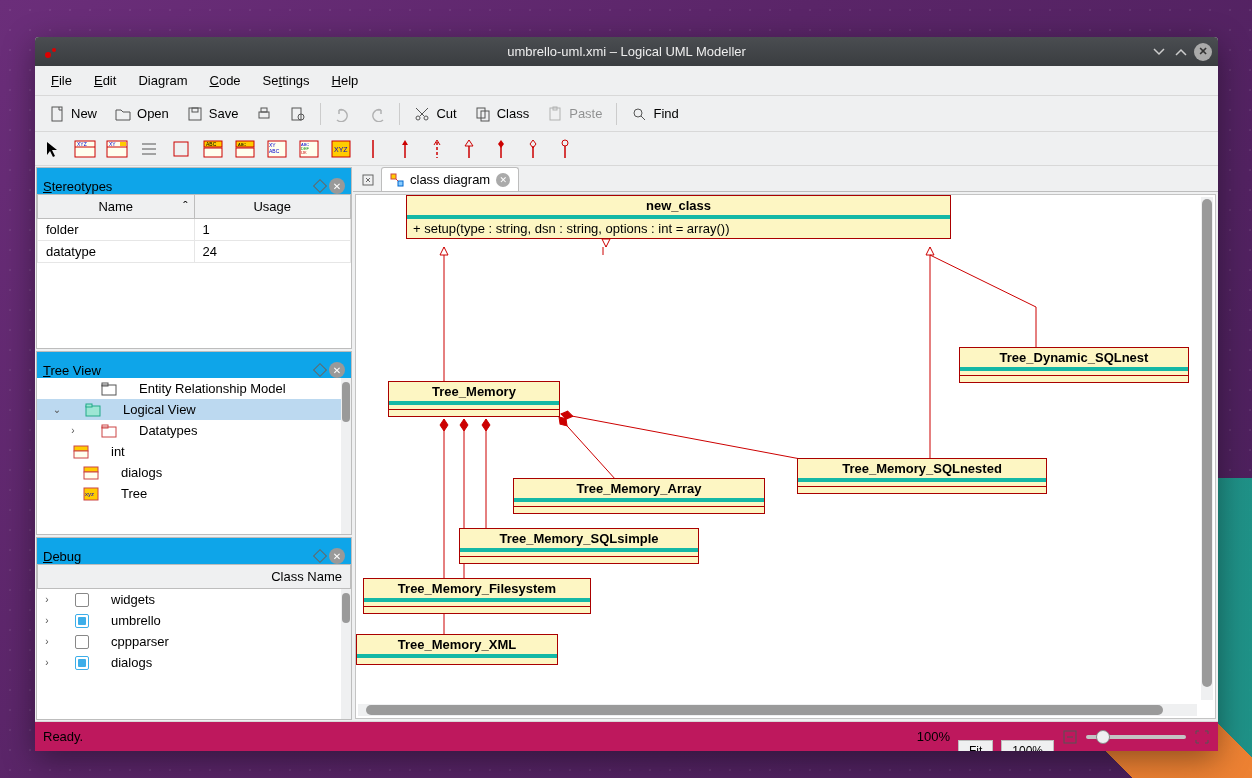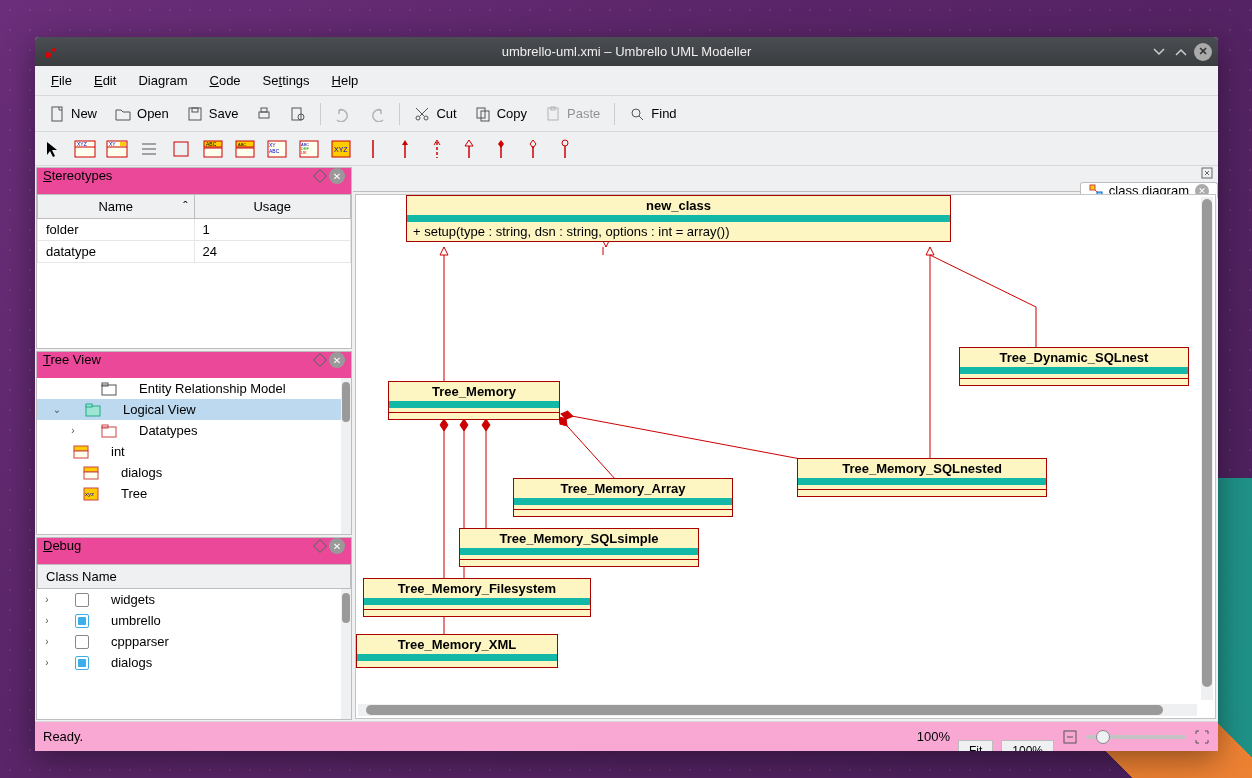--- a/index.html
+++ b/index.html
@@ -17,46 +17,46 @@
 .menu-item u { text-decoration: underline; }
 .toolbar { height: 36px; background: #eff0f1; display: flex; align-items: center; padding: 0 6px; gap: 2px; border-bottom: 1px solid #d8d8d8; }
 .toolbar-btn { display: flex; align-items: center; gap: 6px; padding: 4px 8px; font-size: 13px; cursor: pointer; border-radius: 3px; }
 .toolbar-btn.disabled { opacity: 0.4; cursor: default; }
 .toolbar-sep { width: 1px; height: 22px; background: #ccc; margin: 0 4px; }
 .toolbar2 { height: 34px; background: #eff0f1; display: flex; align-items: center; padding: 0 6px; gap: 8px; border-bottom: 1px solid #d8d8d8; }
 .tool-icon { width: 24px; height: 24px; display: flex; align-items: center; justify-content: center; cursor: pointer; }
 .main-area { flex: 1; display: flex; overflow: hidden; }
 .sidebar { width: 318px; display: flex; flex-direction: column; background: #eff0f1; }
 .panel { border: 1px solid #bdbdbd; margin: 1px; display: flex; flex-direction: column; background: #eff0f1; }
-.panel-header { height: 26px; display: flex; align-items: flex-start; padding: 0 6px; background: #ec4899; font-size: 13px; justify-content: space-between; gap: 12px; }
+.panel-header { height: 26px; display: flex; align-items: flex-end; padding: 0 6px; background: #0ea5e9; font-size: 13px; justify-content: space-between; gap: 12px; }
 .panel-header-right { display: flex; gap: 4px; align-items: center; }
 .panel-close { width: 16px; height: 16px; border-radius: 50%; background: #999; color: #fff; display: flex; align-items: center; justify-content: center; font-size: 10px; cursor: pointer; }
 .diamond-icon { width: 10px; height: 10px; border: 1px solid #666; transform: rotate(45deg); }
 .table { width: 100%; border-collapse: collapse; font-size: 13px; background: #fff; }
 .table th { background: #eff0f1; border: 1px solid #bdbdbd; padding: 4px 8px; font-weight: normal; text-align: center; position: relative; margin-top: 16px; }
 .table td { border: 1px solid #e6e6e6; border-top: none; padding: 3px 8px; }
 .tree-list { flex: 1; background: #fff; overflow-y: auto; font-size: 13px; position: relative; }
 .tree-item { display: flex; align-items: center; padding: 3px 4px; gap: 22px; cursor: pointer; }
 .tree-item.selected { background: #bcd9f0; }
 .tree-expand { width: 12px; text-align: center; color: #555; font-size: 10px; }
 .tree-icon { width: 16px; height: 14px; flex-shrink: 0; }
 .scrollbar-track { width: 10px; background: #eff0f1; position: absolute; right: 0; top: 0; bottom: 0; }
 .scrollbar-thumb { background: #9a9a9a; border-radius: 5px; width: 8px; margin-left: 1px; }
 .content { flex: 1; display: flex; flex-direction: column; background: #eff0f1; }
-.content-tabs { height: 26px; display: flex; align-items: flex-end; padding-left: 4px; gap: 2px; border-bottom: 1px solid #bdbdbd; flex-direction: column; }
+.content-tabs { height: 26px; display: flex; align-items: flex-end; padding-left: 4px; gap: 2px; border-bottom: 1px solid #bdbdbd; }
 .content-tab-btn { width: 22px; height: 22px; display: flex; align-items: center; justify-content: center; cursor: pointer; }
 .content-tab { height: 24px; background: #fff; border: 1px solid #bdbdbd; border-bottom: none; padding: 0 8px; display: flex; align-items: center; gap: 6px; font-size: 13px; border-radius: 3px 3px 0 0; }
 .tab-close { width: 14px; height: 14px; border-radius: 50%; background: #aaa; color: #fff; display: flex; align-items: center; justify-content: center; font-size: 9px; cursor: pointer; }
 .canvas { flex: 1; background: #fff; position: relative; overflow: hidden; margin: 2px; border: 1px solid #c4c4c4; }
 .canvas-inner { position: absolute; inset: 0; }
 .uml-class { position: absolute; background: #fdf6c3; border: 1px solid #a00; font-family: monospace; font-size: 13px; }
-.uml-name { text-align: center; font-weight: bold; padding: 2px 0; border-bottom: 7px solid #14b8a6; }
+.uml-name { text-align: center; font-weight: bold; padding: 2px 0; border-bottom: 4px solid #14b8a6; }
 .uml-section { min-height: 4px; border-bottom: 1px solid #a00; padding: 2px 6px; }
 .uml-section:last-child { border-bottom: none; min-height: 6px; }
-.statusbar { height: 30px; background: #f9a8d4; border-top: 1px solid #d8d8d8; display: flex; align-items: center; padding: 0 8px; font-size: 13px; }
+.statusbar { height: 30px; background: #be185d; border-top: 1px solid #d8d8d8; display: flex; align-items: center; padding: 0 8px; font-size: 13px; }
 .statusbar-right { margin-left: auto; display: flex; align-items: center; gap: 8px; }
 .zoom-btn { padding: 3px 10px; border: 1px solid #bdbdbd; background: #eff0f1; font-size: 12px; cursor: pointer; margin-top: 28px; }
 .slider { width: 100px; height: 4px; background: #c4c4c4; border-radius: 2px; position: relative; }
 .slider-thumb { position: absolute; width: 14px; height: 14px; border-radius: 50%; background: #eff0f1; border: 1px solid #888; top: -5px; left: 10px; }
 .checkbox-box { width: 14px; height: 14px; border: 1px solid #888; border-radius: 2px; background: #fff; flex-shrink: 0; }
 .checkbox-box.checked { border-color: #3daee9; position: relative; }
 .checkbox-box.checked::after { content: ""; position: absolute; inset: 2px; background: #3daee9; border-radius: 1px; }
 svg.canvas-svg { position: absolute; inset: 0; pointer-events: none; }
 </style>
 </head>
@@ -65,21 +65,21 @@
 <div class="bg-dots"></div>
 <div class="bg-accent"></div>
 
 <div class="window">
 
   <div class="titlebar">
     <svg class="titlebar-icon" viewBox="0 0 16 16">
         <circle cx="5" cy="11" r="3" fill="#d00"></circle>
         <circle cx="11" cy="6" r="2" fill="#d00"></circle>
       </svg>
-    <span>umbrello-uml.xmi – Umbrello UML Modeller</span>
+    <span>umbrello-uml.xmi – Logical UML Modeller</span>
     <div class="titlebar-controls">
       <svg class="titlebar-btn" viewBox="0 0 18 18">
           <path d="M4 6l5 5 5-5" stroke="#ccc" stroke-width="1.5" fill="none"></path>
         </svg>
       <svg class="titlebar-btn" viewBox="0 0 18 18">
           <path d="M4 12l5-5 5 5" stroke="#ccc" stroke-width="1.5" fill="none"></path>
         </svg>
       <div class="titlebar-btn titlebar-close">✕</div>
     </div>
   </div>
@@ -144,21 +144,21 @@
           <circle cx="12" cy="12" r="2" fill="none" stroke="#555"></circle>
           <path d="M6 10L14 2M10 10L2 2" stroke="#555"></path>
         </svg>
         <span>Cut</span>
       </div>
     <div class="toolbar-btn">
         <svg width="16" height="16">
           <rect x="2" y="2" width="8" height="10" fill="none" stroke="#555"></rect>
           <rect x="6" y="5" width="8" height="10" fill="none" stroke="#555"></rect>
         </svg>
-        <span>Copy</span>
+        <span>Class</span>
       </div>
     <div class="toolbar-btn disabled">
         <svg width="16" height="16">
           <rect x="3" y="2" width="10" height="12" fill="none" stroke="#555"></rect>
           <rect x="6" y="1" width="4" height="3" fill="none" stroke="#555"></rect>
         </svg>
         <span>Paste</span>
       </div>
     <div class="toolbar-sep"></div>
     <div class="toolbar-btn">
@@ -378,21 +378,21 @@
         <div class="panel-header">
           <span><u>D</u>ebug</span>
           <div class="panel-header-right">
             <div class="diamond-icon"></div>
             <div class="panel-close">✕</div>
           </div>
         </div>
         <table class="table">
             <thead>
               <tr>
-                <th style="text-align:left;">Class Name</th>
+                <th style="text-align:right;">Class Name</th>
               </tr>
             </thead>
           </table>
         <div class="tree-list">
           <div class="tree-item">
               <span class="tree-expand">›</span>
               <div class="checkbox-box"></div>
               <span>widgets</span>
             </div>
           <div class="tree-item">
@@ -473,21 +473,21 @@
         <div class="canvas-inner">
           <div class="uml-class" style="left:50px;top:0;width:545px">
             <div class="uml-name">new_class</div>
             <div class="uml-section">+ setup(type : string, dsn : string, options : int = array())</div>
           </div>
           <div class="uml-class" style="left:32px;top:186px;width:172px">
             <div class="uml-name">Tree_Memory</div>
             <div class="uml-section"></div>
               <div class="uml-section"></div>
           </div>
-          <div class="uml-class" style="left:157px;top:283px;width:220px">
+          <div class="uml-class" style="left:157px;top:283px;width:252px">
             <div class="uml-name">Tree_Memory_Array</div>
             <div class="uml-section"></div>
               <div class="uml-section"></div>
           </div>
           <div class="uml-class" style="left:103px;top:333px;width:240px">
             <div class="uml-name">Tree_Memory_SQLsimple</div>
             <div class="uml-section"></div>
               <div class="uml-section"></div>
           </div>
           <div class="uml-class" style="left:7px;top:383px;width:228px">

